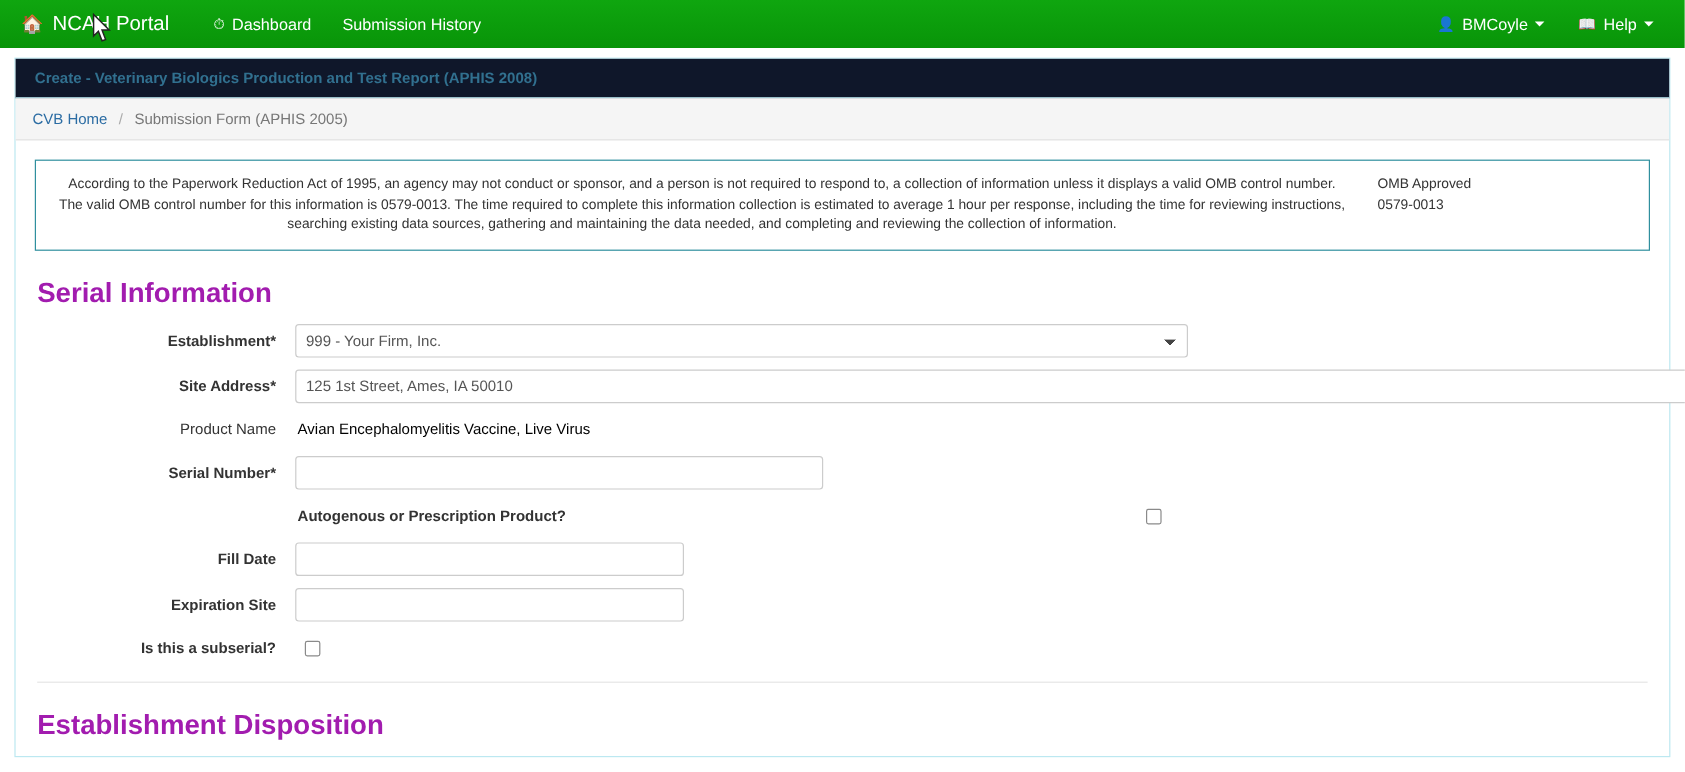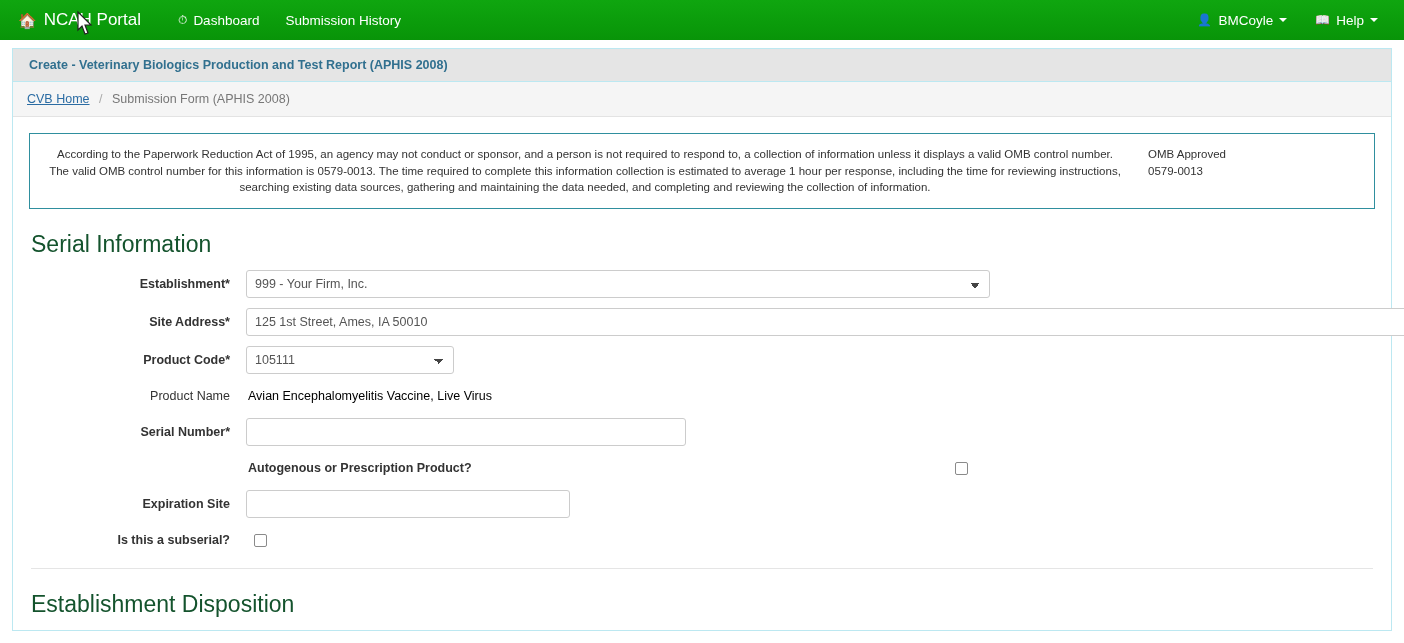--- a/index.html
+++ b/index.html
@@ -76,37 +76,36 @@
 
   
   .outer {
     padding: 8px 12px 0 12px;
   }
   .panel {
     border: 1px solid #bce8f1;
     background: #fff;
   }
   .panel-heading {
-    background: #e5e5e5;
+    background: #0f172a;
     border-bottom: 1px solid #bce8f1;
     color: #31708f;
     font-size: 12.5px;
     font-weight: bold;
     padding: 9px 16px;
   }
   .breadcrumb {
     background: #f5f5f5;
     border-bottom: 1px solid #e3e3e3;
     padding: 10px 14px;
     font-size: 12.5px;
     color: #777;
   }
   .breadcrumb a {
     color: #2b6ca3;
-    text-decoration: underline;
     cursor: pointer;
   }
   .breadcrumb .sep { margin: 0 6px; color: #aaa; }
 
   .notice {
     margin: 16px;
     border: 1px solid #2e8b9e;
     border-color: #2f8f9e;
     padding: 12px 16px;
     display: flex;
@@ -123,22 +122,22 @@
     line-height: 1.45;
     padding-top: 0px;
   }
 
   
   .section {
     padding: 0 18px;
   }
   h2.section-title {
     font-size: 23px;
-    font-weight: 400;
-    color: #14532d;
+    font-weight: 700;
+    color: #a21caf;
     margin: 22px 0 12px 0;
     padding: 0;
   }
   hr.sep-line {
     border: 0;
     border-top: 1px solid #e5e5e5;
     margin: 16px 0 0 0;
   }
 
   .form-row {
@@ -251,21 +250,21 @@
 </div>
 
 <div class="outer">
   <div class="panel">
 
     <div class="panel-heading">Create - Veterinary Biologics Production and Test Report (APHIS 2008)</div>
 
     <div class="breadcrumb">
       <a>CVB Home</a>
       <span class="sep">/</span>
-      <span>Submission Form (APHIS 2008)</span>
+      <span>Submission Form (APHIS 2005)</span>
     </div>
 
     <div class="notice">
       <div class="notice-text">According to the Paperwork Reduction Act of 1995, an agency may not conduct or sponsor, and a person is not required to respond to, a collection of information unless it displays a valid OMB control number. The valid OMB control number for this information is 0579-0013. The time required to complete this information collection is estimated to average 1 hour per response, including the time for reviewing instructions, searching existing data sources, gathering and maintaining the data needed, and completing and reviewing the collection of information.</div>
       <div class="notice-omb">
         <div>OMB Approved</div>
         <div>0579-0013</div>
       </div>
     </div>
 
@@ -283,28 +282,20 @@
 
       <div class="form-row">
         <div class="form-label">Site Address*</div>
         <div class="field">
           <select class="ctl w-site">
             <option>125 1st Street, Ames, IA 50010</option>
           </select>
         </div>
       </div>
 
-      <div class="form-row">
-        <div class="form-label">Product Code*</div>
-        <div class="field">
-          <select class="ctl w-productcode">
-            <option>105111</option>
-          </select>
-        </div>
-      </div>
 
       <div class="form-row">
         <div class="form-label plain" style="font-weight:normal">Product Name</div>
         <div class="field">
           <span class="static-text">Avian Encephalomyelitis Vaccine, Live Virus</span>
         </div>
       </div>
 
       <div class="form-row">
         <div class="form-label">Serial Number*</div>
@@ -314,20 +305,26 @@
       </div>
 
       <div class="form-row">
         <div class="form-label" style="text-align:right;">&nbsp;</div>
         <div class="field">
           <span class="autogenous-label">Autogenous or Prescription Product?</span>
           <span class="chk chk-offset-far"></span>
         </div>
       </div>
 
+      <div class="form-row">
+        <div class="form-label">Fill Date</div>
+        <div class="field">
+          <input class="ctl w-date" type="text" value="" style="">
+        </div>
+      </div>
 
       <div class="form-row">
         <div class="form-label">Expiration Site</div>
         <div class="field">
           <input class="ctl w-date" type="text" value="" style="">
         </div>
       </div>
 
       <div class="form-row">
         <div class="form-label">Is this a subserial?</div>

